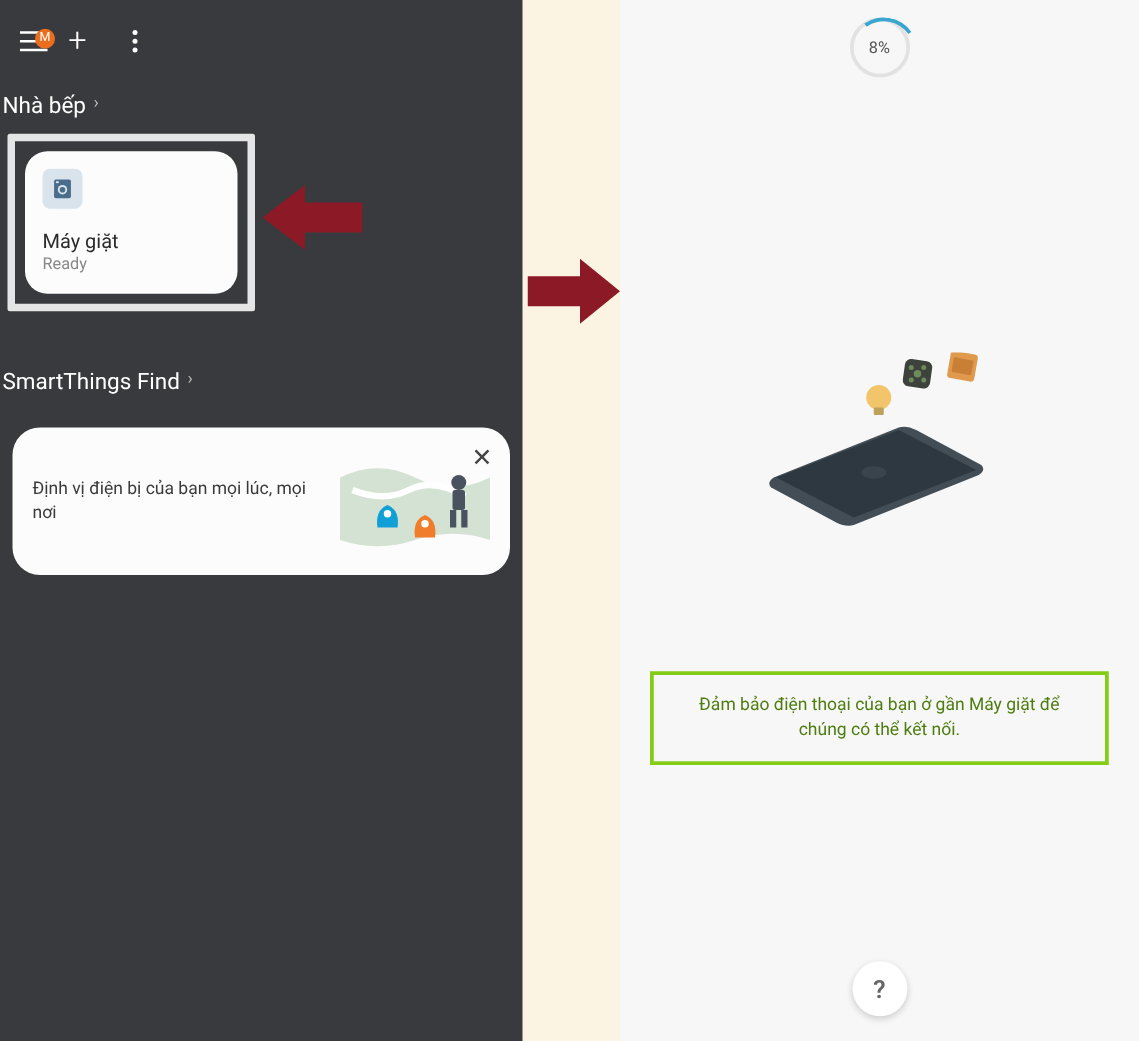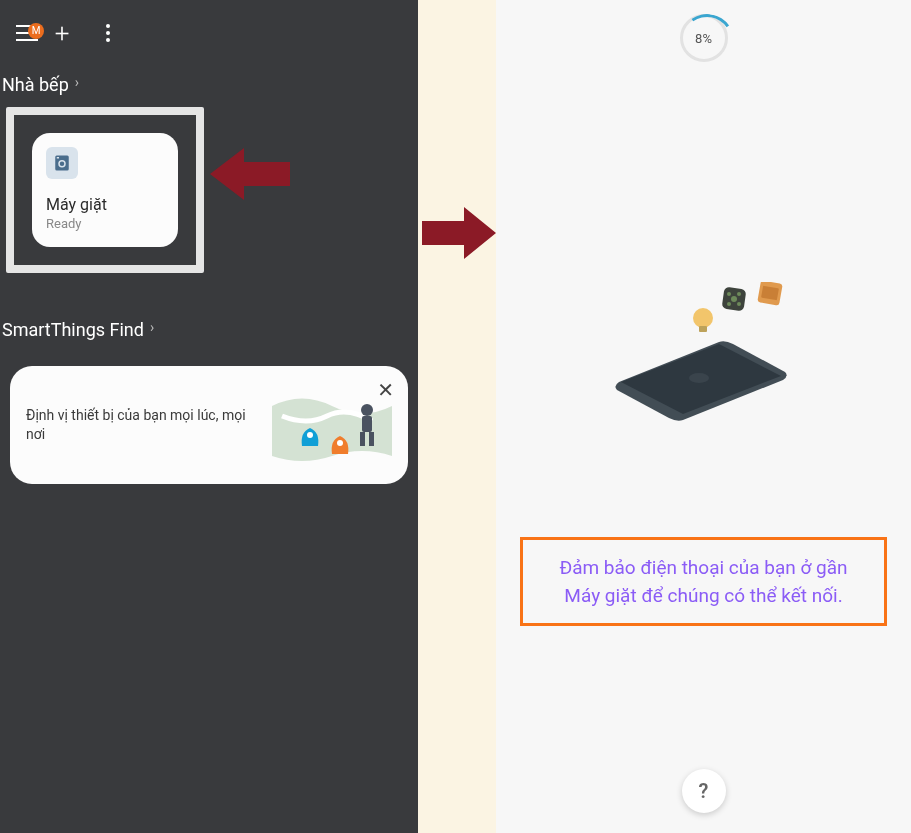--- a/index.html
+++ b/index.html
@@ -72,23 +72,23 @@
       padding: 8px 2px 12px;
       font-size: 18px;
       color: #fff;
       display: flex;
       align-items: flex-start;
       gap: 6px;
     }
     .chev { font-size: 14px; color: #bbb; }
     
     .highlight-box {
-      border: 8px solid #e5e5e5;
+      border: 6px solid #e5e5e5;
       margin: 0 4px 0 6px;
-      padding: 18px;
+      padding: 8px;
       width: 198px;
       border-radius: 2px;
     }
     .device-card {
       background: #fcfcfc;
       border-radius: 18px;
       padding: 14px 14px 16px;
       color: #2b2b2b;
     }
     .device-icon-wrap {
@@ -178,26 +178,26 @@
     .illustration {
       margin-top: 220px;
       display: flex;
       justify-content: center;
     }
     .phone-iso {
       position: relative;
       width: 210px; height: 150px;
     }
     .instruction-box {
-      border: 3px solid #f97316;
+      border: 3px solid #84cc16;
       margin: 105px 24px 0;
       padding: 14px 20px;
       text-align: center;
-      font-size: 19px;
-      color: #8b5cf6;
+      font-size: 14px;
+      color: #4d7c0f;
       line-height: 1.45;
     }
     .help-btn {
       position: absolute;
       bottom: 20px;
       left: 50%;
       transform: translateX(-50%);
       width: 44px; height: 44px;
       border-radius: 50%;
       background: #fff;
@@ -249,21 +249,21 @@
   <svg class="arrow-left" viewBox="0 0 80 60">
     <path d="M80 18 L34 18 L34 4 L0 30 L34 56 L34 42 L80 42 Z" fill="#8b1a26"></path>
   </svg>
 
   <div class="section-hdr" style="margin-top:38px">
     <span>SmartThings Find</span>
     <span class="chev">›</span>
   </div>
 
   <div class="find-card">
-    <div class="find-text">Định vị thiết bị của bạn mọi lúc, mọi nơi</div>
+    <div class="find-text">Định vị điện bị của bạn mọi lúc, mọi nơi</div>
     <div class="find-ill">
       <svg viewBox="0 0 120 78">
         <path d="M0 20 Q30 5 60 20 T120 20 L120 70 Q90 60 60 70 T0 70 Z" fill="#d4e2d3"></path>
         <path d="M10 30 Q35 40 55 30 T100 35" stroke="#fff" stroke-width="5" fill="none"></path>
         <path d="M30 60 q-2 -14 8 -18 q10 4 8 18 Z" fill="#109fd6"></path>
         <circle cx="38" cy="49" r="3" fill="#fff"></circle>
         <path d="M60 68 q-2 -14 8 -18 q10 4 8 18 Z" fill="#f07d2c"></path>
         <circle cx="68" cy="57" r="3" fill="#fff"></circle>
         <circle cx="95" cy="24" r="6" fill="#4a5260"></circle>
         <rect x="90" y="30" width="10" height="16" rx="2" fill="#4a5260"></rect>

